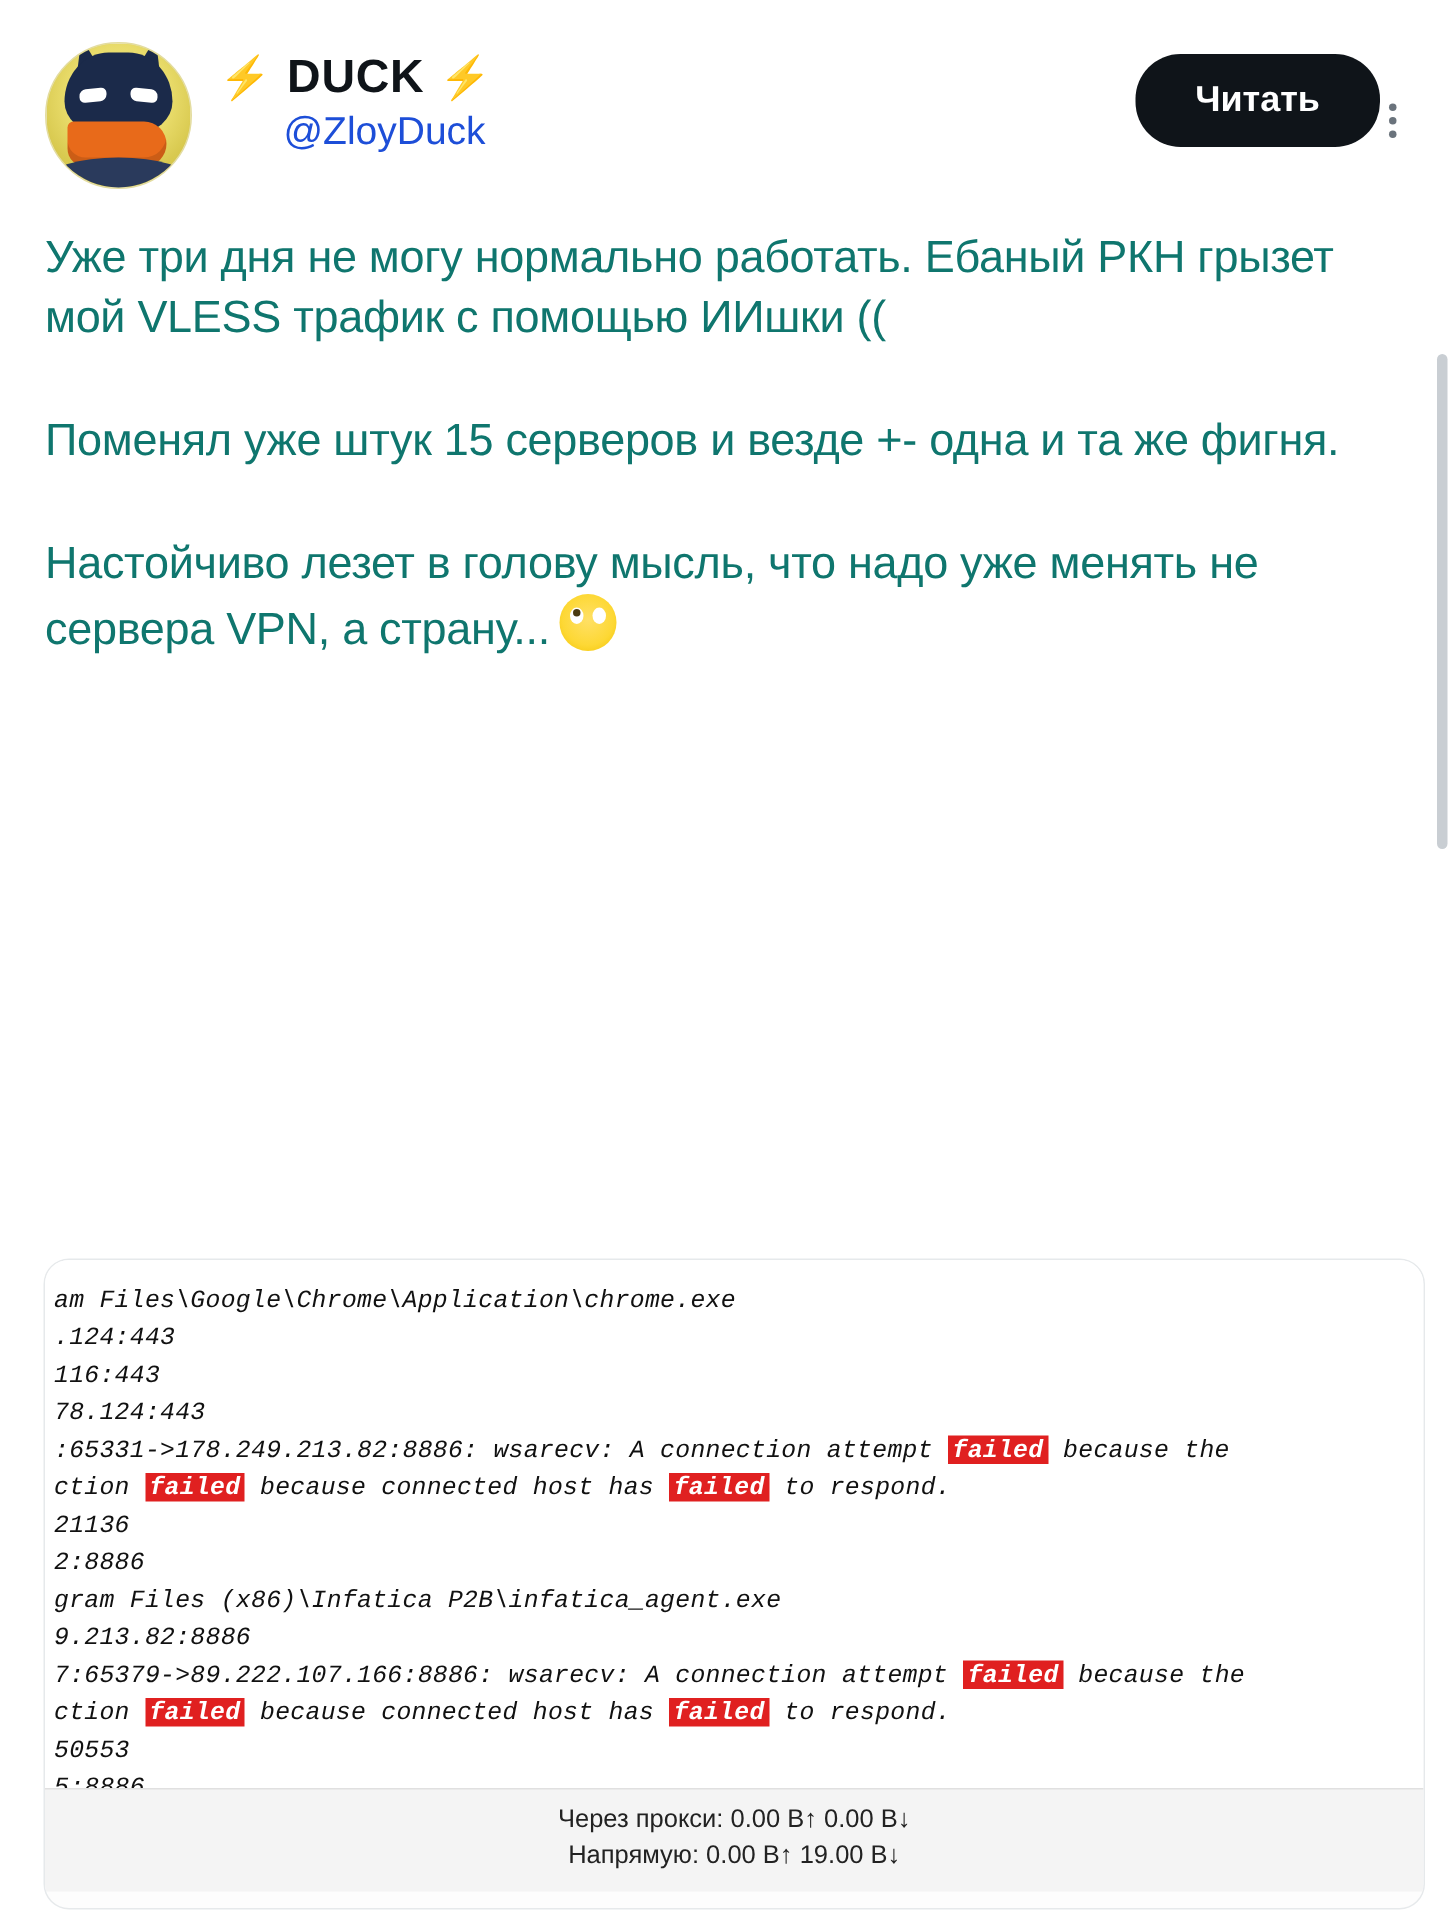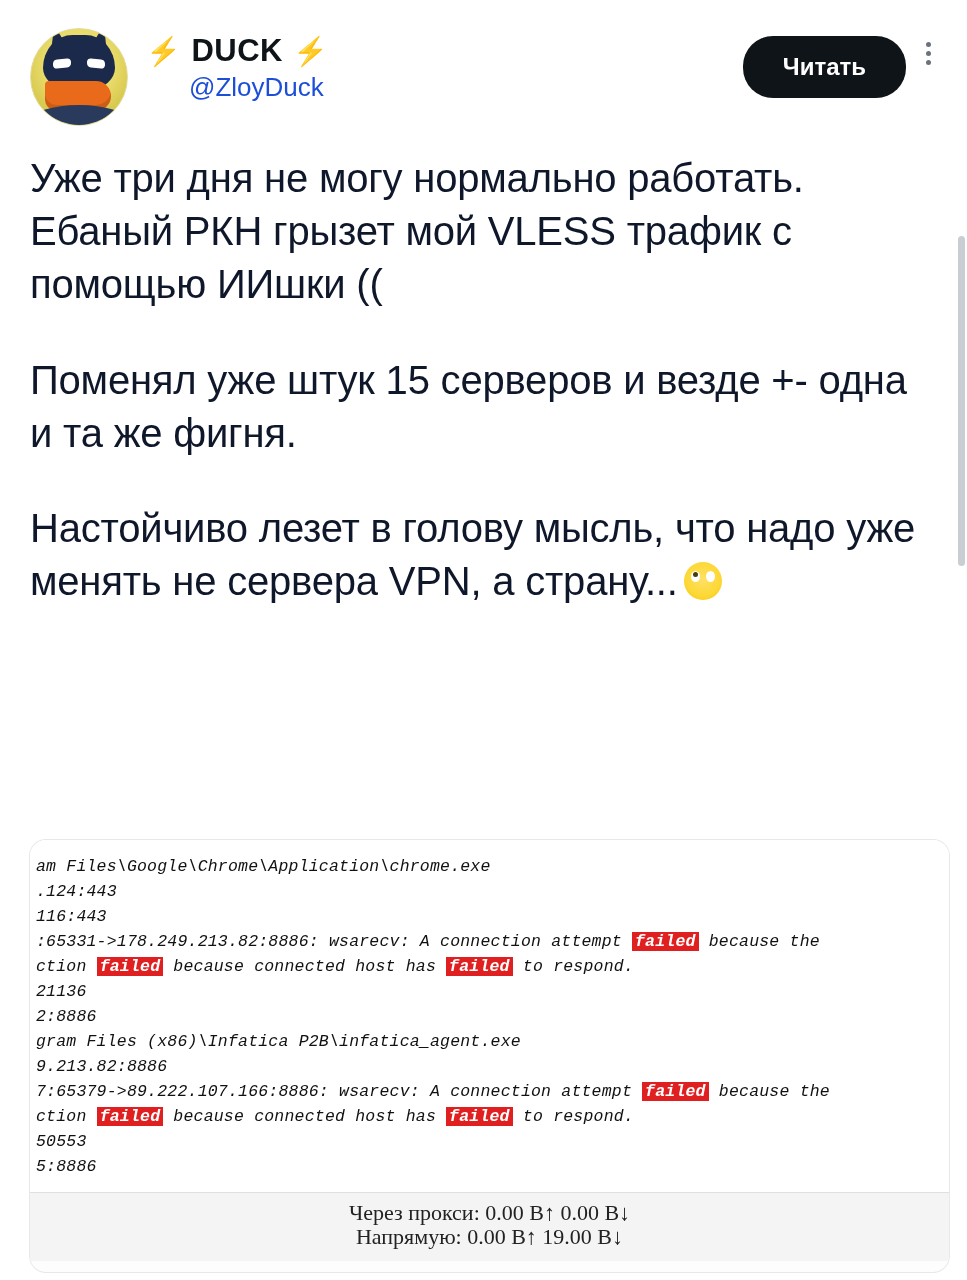--- a/index.html
+++ b/index.html
@@ -111,22 +111,21 @@
   .handle {
     font-size: 26px;
     color: #1d4ed8;
     margin-top: 4px;
     margin-left: 43px;
   }
 
   .header-right {
     margin-left: auto;
     display: flex;
-    align-items: flex-start;
-    gap: 14px;
+    align-items: flex-end;
     padding-top: 8px;
   }
   .read-btn {
     background: #0f1419;
     color: #ffffff;
     border: none;
     border-radius: 30px;
     font-size: 24px;
     font-weight: bold;
     font-family: "Liberation Sans", sans-serif;
@@ -145,23 +144,23 @@
   .more-dots span {
     width: 5px; height: 5px;
     border-radius: 50%;
     background: #6a737c;
     display: block;
   }
 
   
   .tweet-text {
     margin-top: 26px;
-    font-size: 40px;
+    font-size: 30px;
     line-height: 1.33;
-    color: #0f172a;
+    color: #0f766e;
     letter-spacing: -0.2px;
   }
   .tweet-text p {
     margin: 0 0 42px 0;
   }
   .tweet-text p:last-child { margin-bottom: 0; }
   .emoji-roll {
     display: inline-block;
     vertical-align: -5px;
     width: 38px; height: 38px;
@@ -226,24 +225,24 @@
     font-weight: bold;
     text-align: right;
   }
   .console-footer {
     border-top: 1px solid #e0e0e0;
     background: #f4f4f4;
     text-align: center;
     padding: 8px 0 12px 0;
   }
   .console-footer div {
-    font-size: 22px;
+    font-size: 17px;
     line-height: 24px;
     color: #222222;
-    font-family: Liberation Serif, serif;
+    font-family: Liberation Sans, sans-serif;
   }
 
   
   .scroll-hint {
     position: absolute;
     right: 2px;
     top: 236px;
     width: 7px;
     height: 330px;
     border-radius: 4px;
@@ -292,20 +291,21 @@
     <p><span>Настойчиво лезет в голову мысль, что надо уже менять не сервера VPN, а страну...</span><span class="emoji-roll"><i class="l"></i><i class="r"></i></span></p>
   </div>
 
   <div class="scroll-hint"></div>
 
   <div class="console-card">
     <div class="console-body">
         <div class="console-line"><span>am Files\Google\Chrome\Application\chrome.exe</span></div>
         <div class="console-line"><span>.124:443</span></div>
         <div class="console-line"><span>116:443</span></div>
+        <div class="console-line"><span>78.124:443</span></div>
         <div class="console-line"><span>:65331-&gt;178.249.213.82:8886: wsarecv: A connection attempt </span><span class="hl" style="background: rgb(224, 32, 32);">failed</span><span> because the</span></div>
         <div class="console-line"><span>ction </span><span class="hl" style="background: rgb(224, 32, 32);">failed</span><span> because connected host has </span><span class="hl" style="background: rgb(224, 32, 32);">failed</span><span> to respond.</span></div>
         <div class="console-line"><span>21136</span></div>
         <div class="console-line"><span>2:8886</span></div>
         <div class="console-line"><span>gram Files (x86)\Infatica P2B\infatica_agent.exe</span></div>
         <div class="console-line"><span>9.213.82:8886</span></div>
         <div class="console-line"><span>7:65379-&gt;89.222.107.166:8886: wsarecv: A connection attempt </span><span class="hl" style="background: rgb(224, 32, 32);">failed</span><span> because the</span></div>
         <div class="console-line"><span>ction </span><span class="hl" style="background: rgb(224, 32, 32);">failed</span><span> because connected host has </span><span class="hl" style="background: rgb(224, 32, 32);">failed</span><span> to respond.</span></div>
         <div class="console-line"><span>50553</span></div>
         <div class="console-line"><span>5:8886</span></div>

